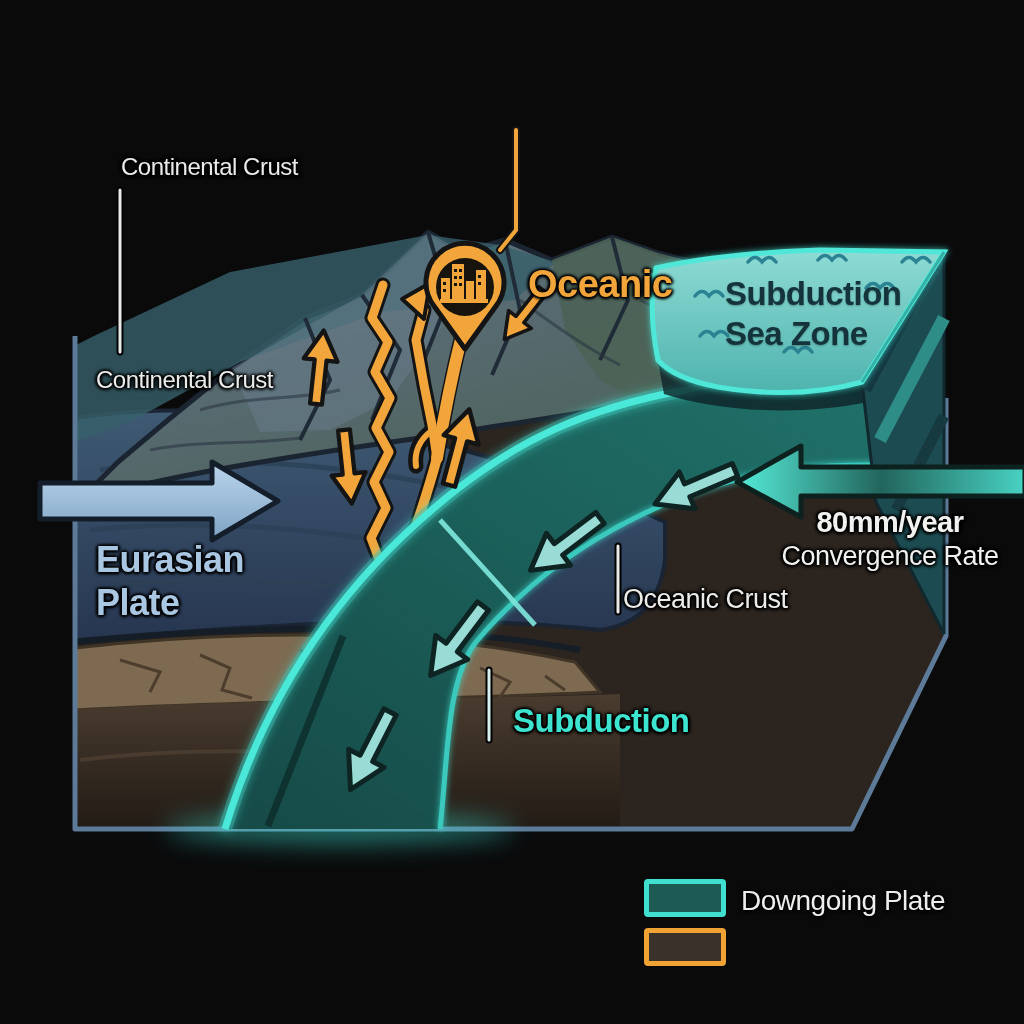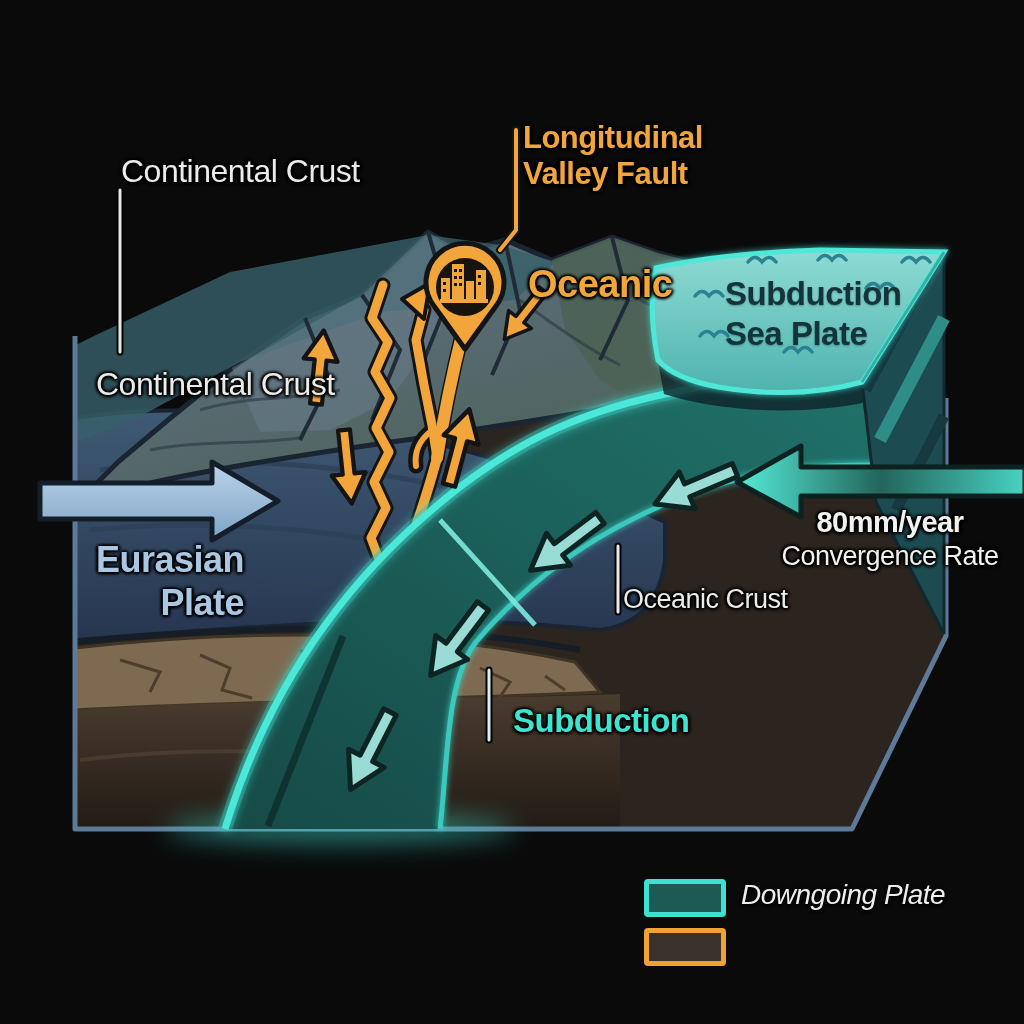--- a/index.html
+++ b/index.html
@@ -1,36 +1,36 @@
 <!DOCTYPE html>
 <html><head>
 <meta charset="utf-8">
 <style>
   html,body{margin:0;padding:0;background:#000;}
   #scene{position:relative;width:1024px;height:1024px;overflow:hidden;
          background:#0a0a0b;font-family:"Liberation Sans",sans-serif;}
   #scene svg{position:absolute;left:0;top:0;}
   .lbl{position:absolute;white-space:nowrap;letter-spacing:-0.5px;
        text-shadow:0 0 4px #000,0 2px 3px #000,0 -1px 3px #000,2px 0 3px #000,-2px 0 3px #000;}
-  .white{color:#ebebe9;font-size:32px;font-weight:400;}
+  .white{color:#ebebe9;font-size:24px;font-weight:400;}
   .orange-b{color:#f2a53a;font-weight:700;}
   .lvf{left:523px;top:120px;font-size:31px;line-height:36px;}
   .hualien{left:528px;top:263px;font-size:38px;}
   .cc1{left:121px;top:153px;}
   .cc2{left:96px;top:366px;}
   .phil{left:725px;top:274px;font-size:33px;font-weight:700;color:#14333b;
         line-height:40px;text-shadow:0 1px 2px rgba(0,0,0,0.3);}
-  .eura{left:96px;top:538px;font-size:36px;font-weight:700;color:#a9c7e3;line-height:43px;text-align:right;}
+  .eura{left:96px;top:538px;font-size:36px;font-weight:700;color:#a9c7e3;line-height:43px;}
   .rate{left:740px;top:506px;width:300px;text-align:center;color:#f1f1ef;}
   .rate .val{font-size:29px;font-weight:700;}
   .rate .cap{font-size:27px;font-weight:400;margin-top:2px;}
   .ocean{left:623px;top:584px;font-size:27px;text-align:right;}
   .subd{left:513px;top:701px;font-size:33px;font-weight:700;color:#3de4d0;line-height:39px;}
   #legend{position:absolute;left:644px;top:879px;display:flex;flex-direction:column;gap:11px;}
-  .leg-row{display:flex;align-items:flex-start;font-style:italic;}
+  .leg-row{display:flex;align-items:flex-end;}
   .leg-swatch{width:72px;height:28px;border:5px solid #fff;border-radius:4px;}
   .leg-label{margin-left:15px;font-size:28px;color:#eeeeec;
              text-shadow:0 0 4px #000,0 2px 3px #000;letter-spacing:-0.5px;}
 </style>
 </head>
 <body>
 
 <div id="scene">
 
 <svg width="1024" height="1024" viewBox="0 0 1024 1024">
@@ -225,30 +225,26 @@
   </g>
 
   <polygon points="40,483 212,483 212,462 278,501 212,540 212,519 40,519" fill="url(#gBlueArrow)" stroke="#141e2a" stroke-width="5" stroke-linejoin="round"></polygon>
 
   <polygon points="1025,467 801,467 801,446 737,482 801,517 801,496 1025,496" fill="url(#gTealArrow)" stroke="#0d211f" stroke-width="5" stroke-linejoin="round"></polygon>
 </svg>
 
   <div class="lbl white cc1">Continental Crust</div>
   <div class="lbl white cc2">Continental Crust</div>
 
-  <div class="lbl orange-b lvf">
-    <div>Longitudinal</div>
-    <div>Valley Fault</div>
-  </div>
 
   <div class="lbl orange-b hualien">Oceanic</div>
 
   <div class="lbl phil">
     <div>Subduction</div>
-    <div>Sea Plate</div>
+    <div>Sea Zone</div>
   </div>
 
   <div class="lbl eura">
     <div>Eurasian</div>
     <div>Plate</div>
   </div>
 
   <div class="lbl rate">
     <div class="val">80mm/year</div>
     <div class="cap">Convergence Rate</div>

